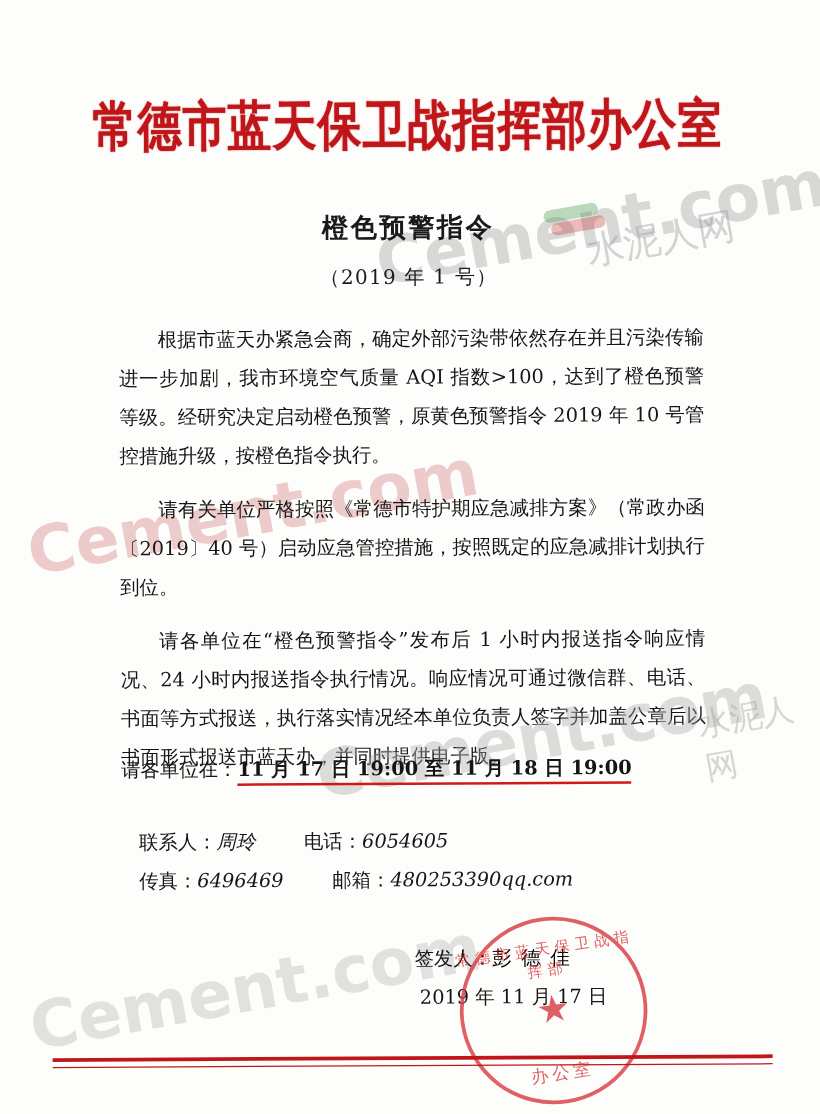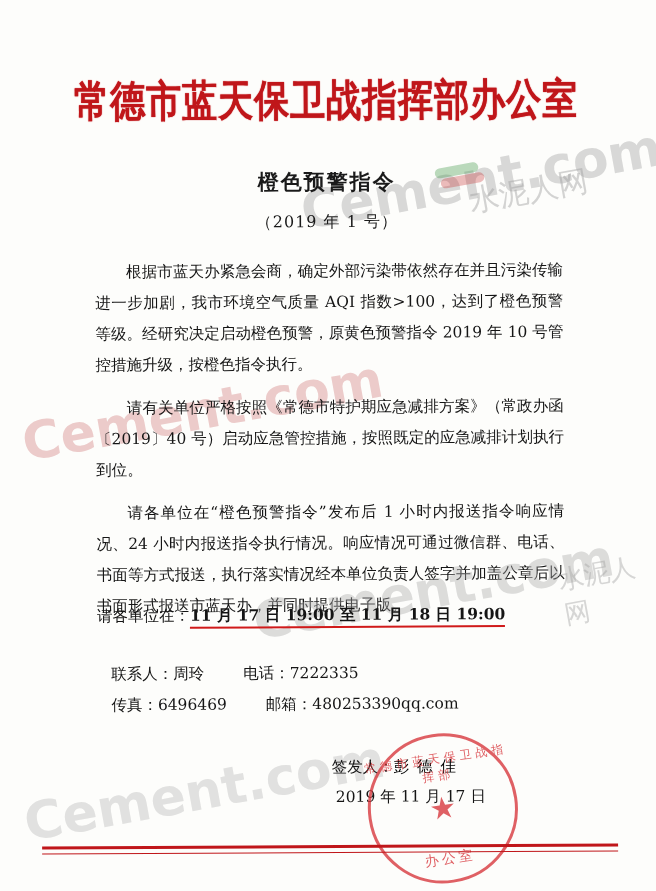--- a/index.html
+++ b/index.html
@@ -106,21 +106,21 @@
     top: 658px;
     left: 110px;
     font-size: 15.5px;
     line-height: 31px;
     color: #151515;
   }
   .contacts .row {
     white-space: nowrap;
   }
   .contacts .lbl { display: inline-block; text-align: right; }
-  .contacts .val { display: inline-block; }
+  .contacts .val { display: inline-block; font-style: italic; }
   .contacts .col2 { display: inline-block; margin-left: 34px; }
 
   
   .signature {
     position: absolute;
     top: 752px;
     left: 330px;
     font-size: 15.5px;
     line-height: 30px;
     color: #151515;
@@ -307,21 +307,21 @@
     <div class="wm wm-3">Cement.com</div>
     <div class="wm-cn2">水泥人网</div>
 
     <div class="exec-line">
       <span>请各单位在：</span><span class="time-underline">11 月 17 日 19:00 至 11 月 18 日 19:00</span>
     </div>
 
     <div class="contacts">
       <div class="row">
         <span class="lbl">联系人：</span><span class="val">周玲</span>
-        <span class="col2"><span class="lbl">电话：</span><span class="val">7222335</span></span>
+        <span class="col2"><span class="lbl">电话：</span><span class="val">6054605</span></span>
       </div>
       <div class="row">
         <span class="lbl">传真：</span><span class="val">6496469</span>
         <span class="col2"><span class="lbl">邮箱：</span><span class="val">480253390qq.com</span></span>
       </div>
     </div>
 
     <div class="signature">
       <div>
         <span>签发人：</span><span class="sig-name">彭 德 佳</span>

